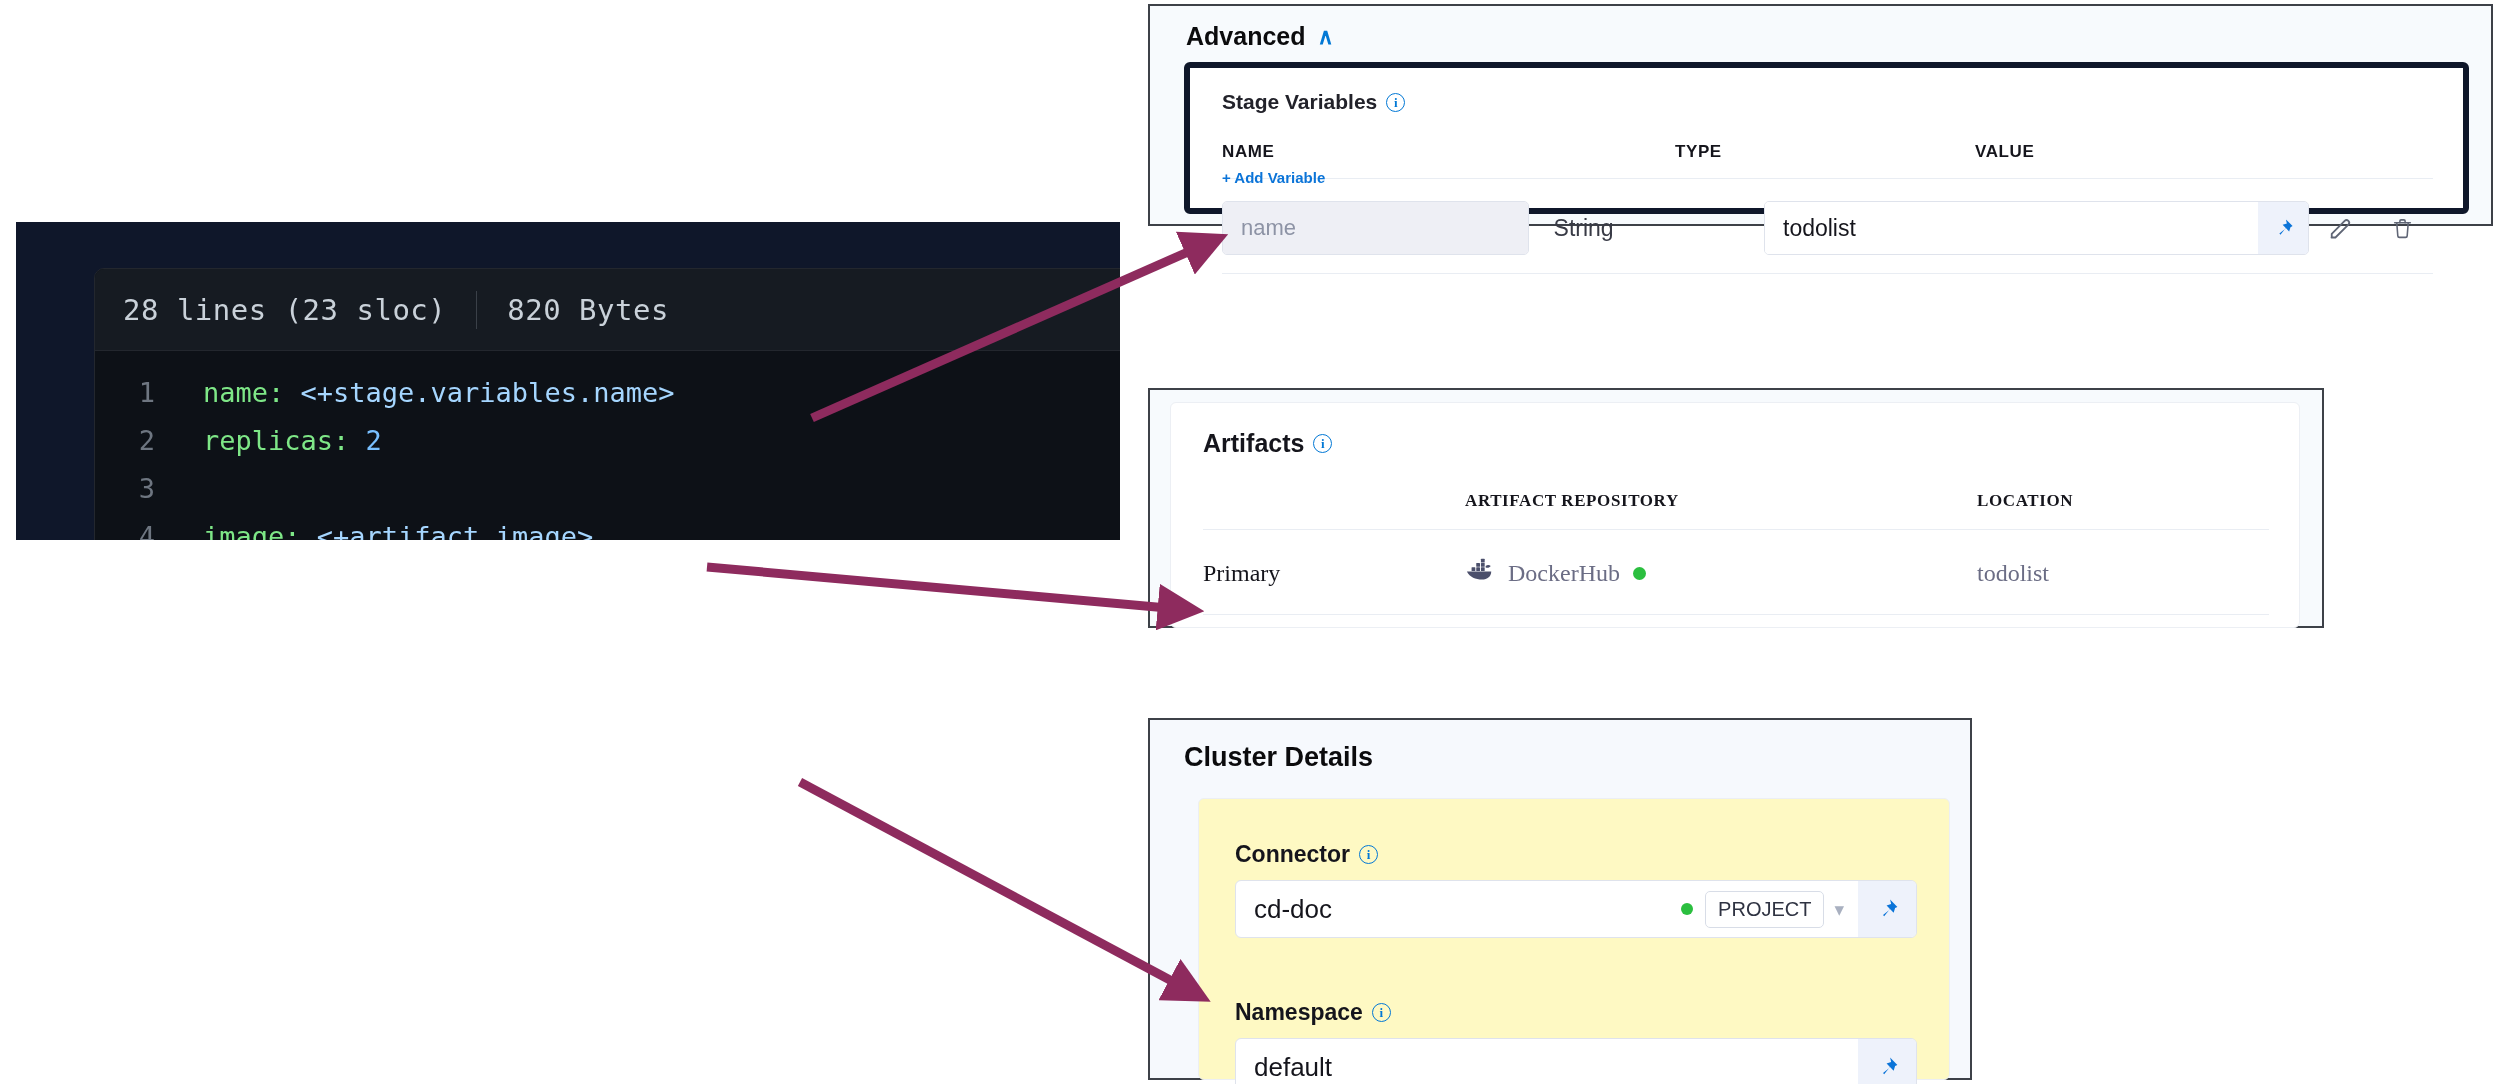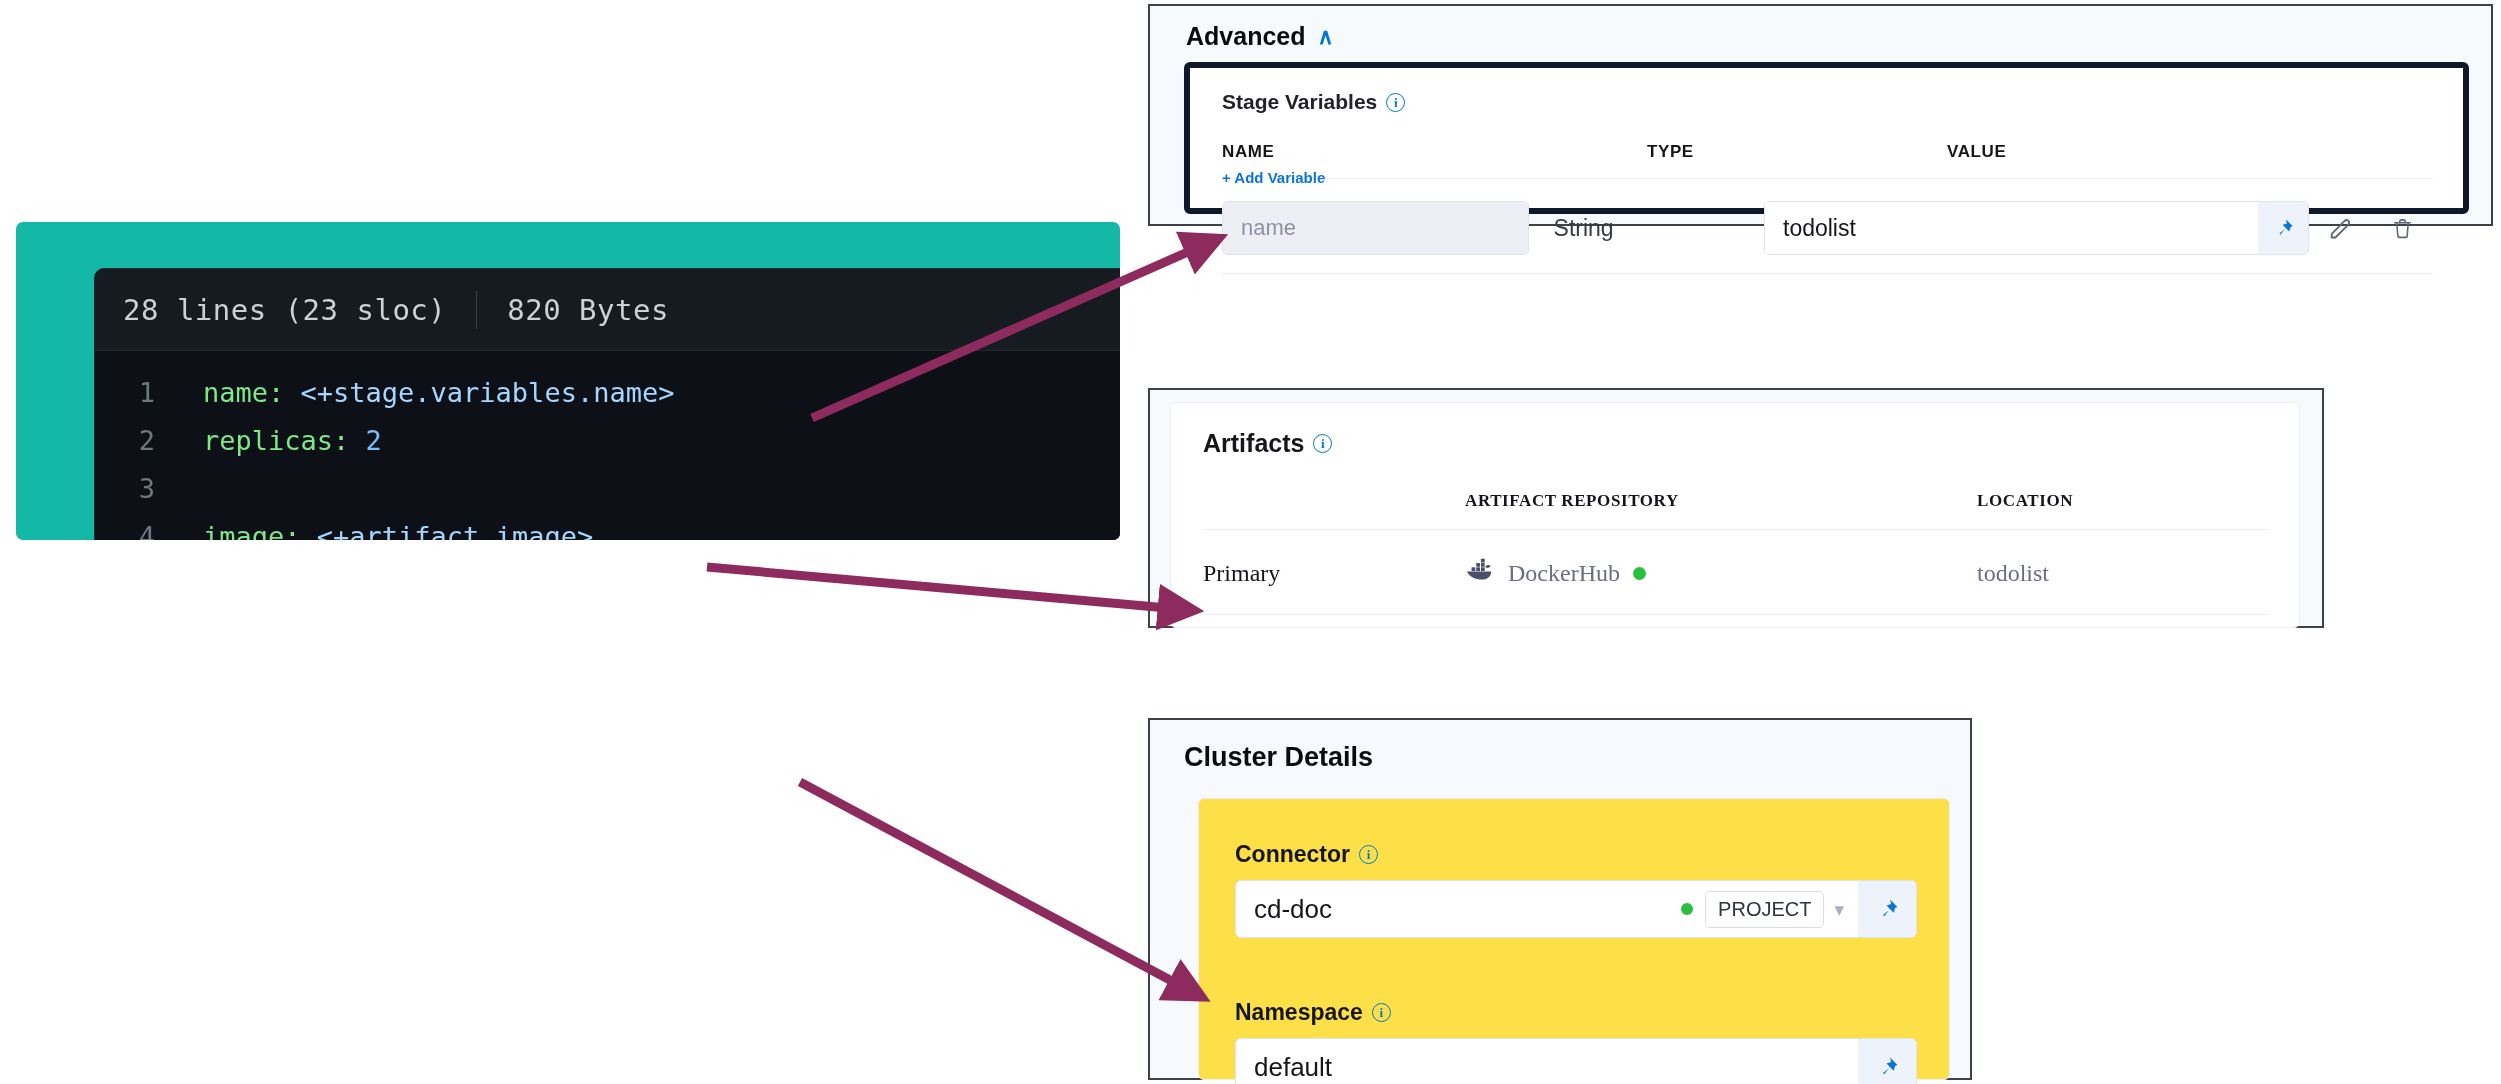--- a/index.html
+++ b/index.html
@@ -8,23 +8,22 @@
     background: #ffffff;
     font-family: "Liberation Sans", sans-serif;
     overflow: hidden;
   }
   #stage { position: relative; width: 2501px; height: 1084px; background:#fff; }
 
   
   .code-panel {
     position: absolute; left: 16px; top: 222px;
     width: 1104px; height: 318px;
-    background: #14b8a6;
+    background: #0f172a;
     overflow: hidden;
-    border-radius: 7px;
   }
   .code-card {
     position: absolute; left: 78px; top: 46px;
     right: -40px; bottom: -40px;
     background: #0d1117;
     border: 1px solid #23272e;
     border-radius: 10px;
     overflow: hidden;
   }
   .code-header {
@@ -93,21 +92,21 @@
     border:1.6px solid #0278d5; color:#0278d5;
     font-size:13px; font-weight:700; font-family:"Liberation Serif", serif;
     line-height:1;
   }
   .var-table { position:absolute; left:32px; right:30px; top:74px; }
   .var-head {
     display:flex; font-size:17px; font-weight:700; color:#15151c;
     letter-spacing:.6px; padding-bottom: 16px;
   }
   .col-name  { width: 425px; }
-  .col-type  { width: 300px; }
+  .col-type  { width: 300px; margin-left: 28px; }
   .col-value { flex:1; }
   .hr { height:1px; background:#e9edf3; }
 
   .var-row { display:flex; align-items:center; padding: 22px 0 18px 0; }
   .name-input-wrap {
     width: 400px; display:flex; height: 54px;
     border-radius:5px; overflow:hidden;
     border:1px solid #dfe3ec;
   }
   .name-input {
@@ -165,21 +164,21 @@
 
   
   #panel-cluster { left: 1148px; top: 718px; width: 824px; height: 362px; }
   .cl-bg { position:absolute; inset:0; background:#f6f9fd; }
   .cl-title {
     position:absolute; left:34px; top:22px;
     font-size:27px; font-weight:700; color:#0b0b0d;
   }
   .cl-card {
     position:absolute; left:48px; top:78px; right:20px; bottom:-2px;
-    background:#fde047; border:1px solid #eceff4; border-radius:6px;
+    background:#fef9c3; border:1px solid #eceff4; border-radius:6px;
   }
   .fld-label {
     display:flex; align-items:center; gap:9px;
     font-size:23px; font-weight:700; color:#15151c;
   }
   .field-group { position:absolute; left:36px; right:32px; }
   .fg-connector { top: 42px; }
   .fg-namespace { top: 200px; }
   .inp-wrap {
     margin-top:12px; height:58px; display:flex; align-items:center;

